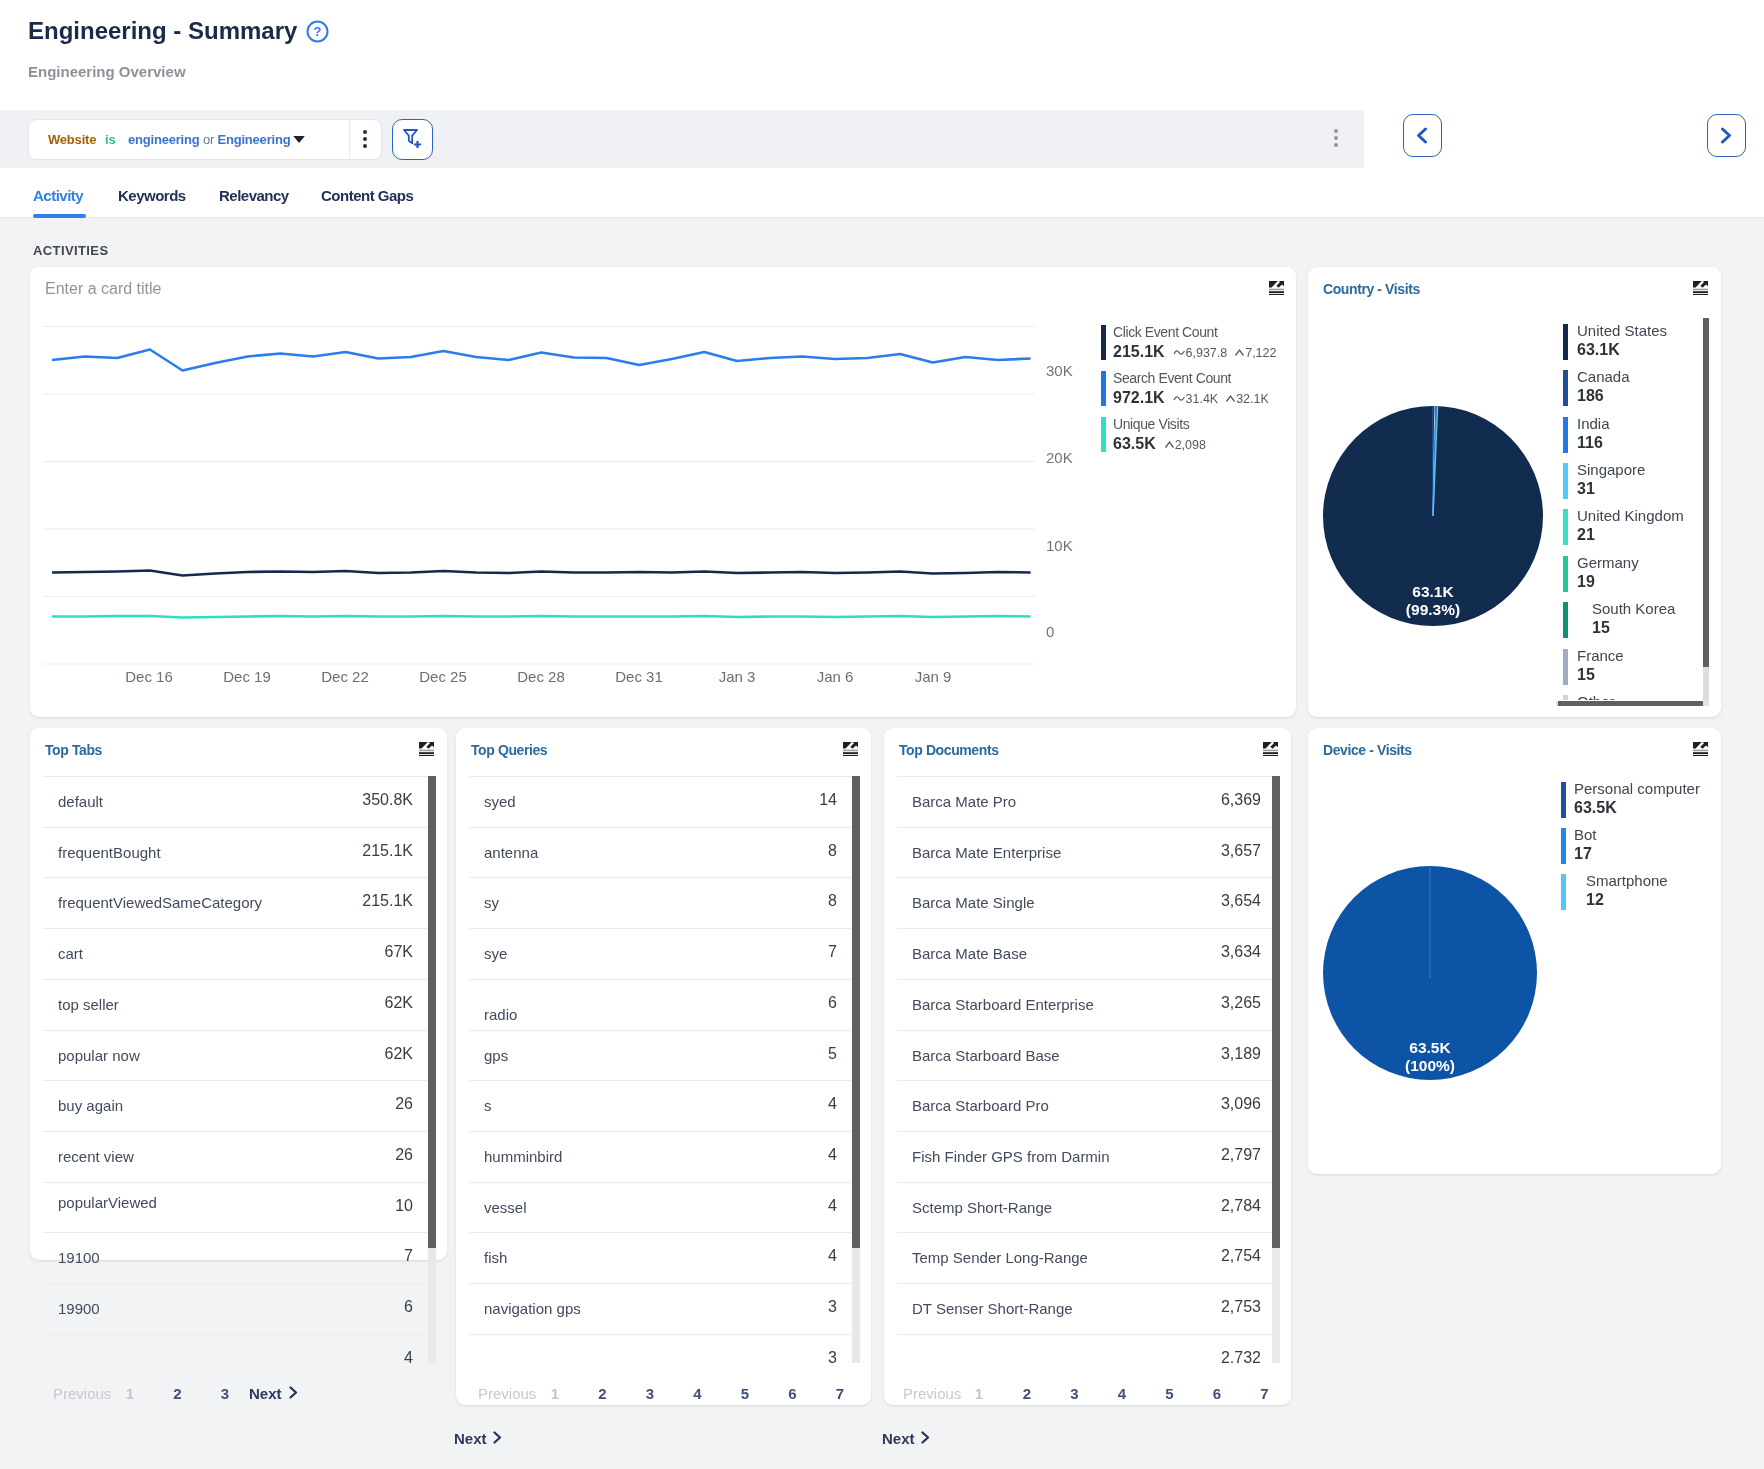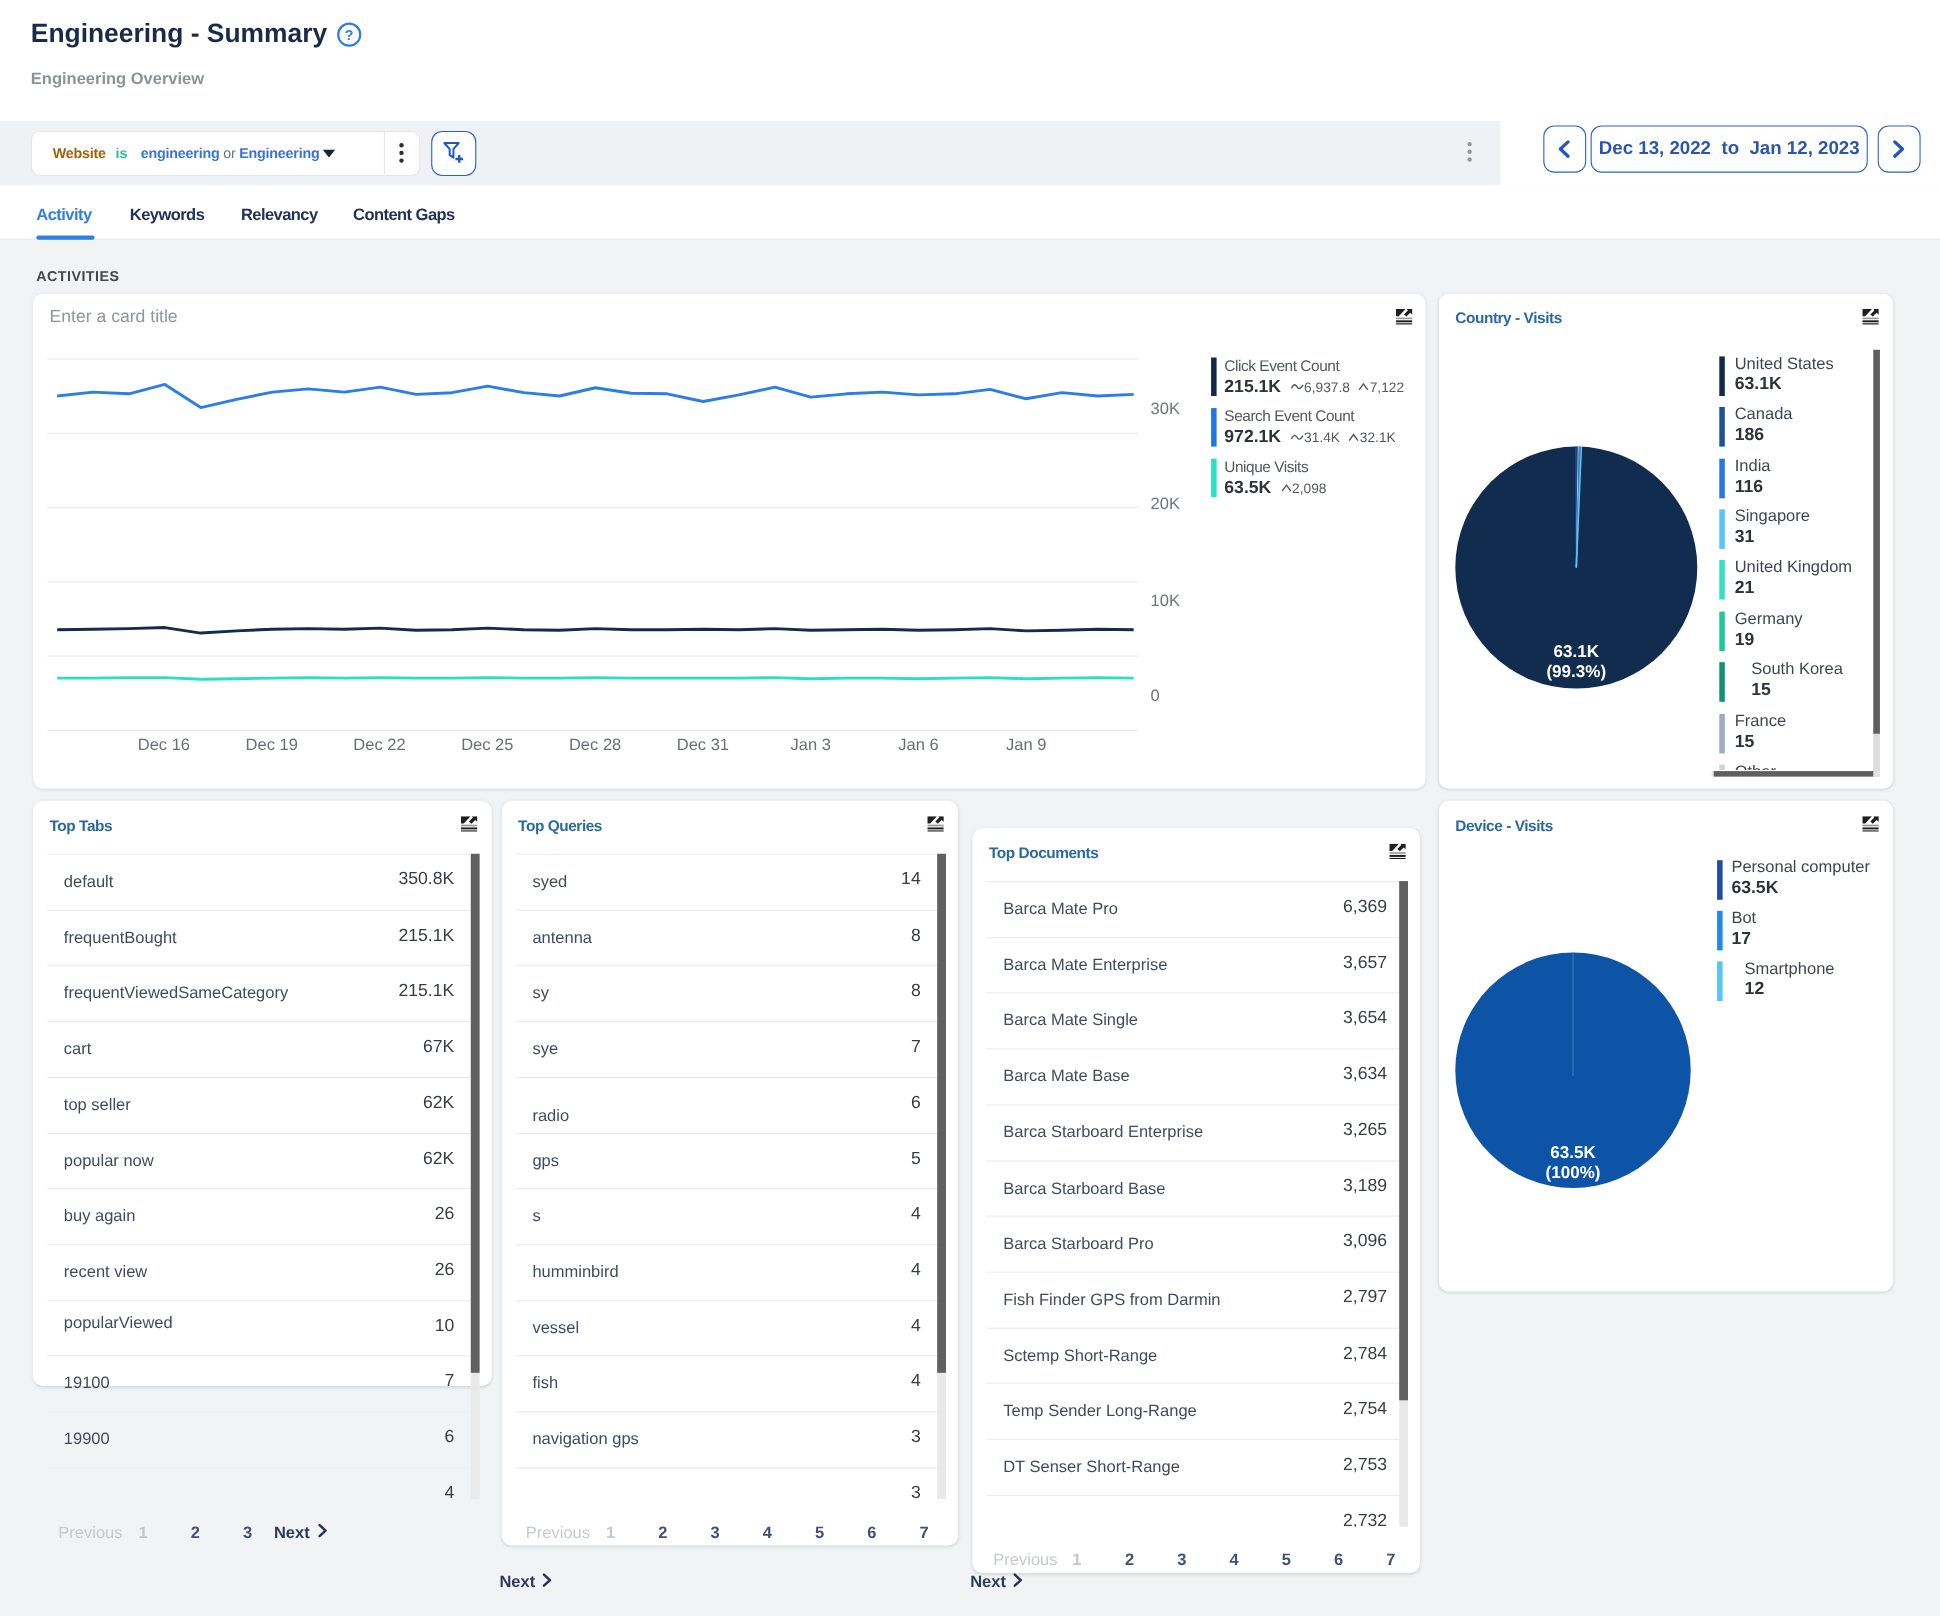--- a/index.html
+++ b/index.html
@@ -57,21 +57,20 @@
   <div class="abs" style="left:1334px;top:129px;width:4px;height:20px;">
     <div style="width:4px;height:4px;border-radius:50%;background:#93979d;"></div>
     <div style="width:4px;height:4px;border-radius:50%;background:#93979d;margin-top:3px;"></div>
     <div style="width:4px;height:4px;border-radius:50%;background:#93979d;margin-top:3px;"></div>
   </div>
 
   <div class="abs" style="left:1403px;top:114px;width:39px;height:43px;border:1.5px solid #2d62c4;border-radius:10px;background:#fff;"></div>
   <svg class="abs" style="left:1415px;top:127px;" width="14" height="17" viewBox="0 0 14 17">
       <path d="M10.5 2 L3.5 8.5 L10.5 15" fill="none" stroke="#2456c0" stroke-width="3" stroke-linecap="round" stroke-linejoin="round"></path>
     </svg>
-  <div class="abs" style="left:1446px;top:114px;width:252px;height:43px;border:1.5px solid #2d62c4;border-radius:10px;background:#fff;text-align:center;line-height:40px;font-size:17px;font-weight:700;color:#2a56b0;">Dec 13, 2022 &nbsp;to&nbsp; Jan 12, 2023</div>
   <div class="abs" style="left:1707px;top:114px;width:39px;height:43px;border:1.5px solid #2d62c4;border-radius:10px;background:#fff;"></div>
   <svg class="abs" style="left:1719px;top:127px;" width="14" height="17" viewBox="0 0 14 17">
       <path d="M3.5 2 L10.5 8.5 L3.5 15" fill="none" stroke="#2456c0" stroke-width="3" stroke-linecap="round" stroke-linejoin="round"></path>
     </svg>
 
   <div class="abs" style="left:0;top:168px;width:1764px;height:50px;background:#fff;border-bottom:1px solid #e5e7ea;"></div>
   <div class="abs" style="left:33px;top:187px;font-size:15px;font-weight:700;color:#2e7fe8;letter-spacing:-0.5px;">Activity</div>
   <div class="abs" style="left:33px;top:214px;width:53px;height:4px;background:#2e7fe8;border-radius:2px;"></div>
   <div class="abs" style="left:118px;top:187px;font-size:15px;font-weight:600;color:#223158;letter-spacing:-0.5px;">Keywords</div>
   <div class="abs" style="left:219px;top:187px;font-size:15px;font-weight:600;color:#223158;letter-spacing:-0.5px;">Relevancy</div>
@@ -318,21 +317,21 @@
     </div>
     <div class="pg pgprev" style="left:22px;top:657px;">Previous</div>
     <div class="pg pgcur" style="left:99px;top:657px;transform:translateX(-50%);">1</div>
     <div class="pg pgnum" style="left:146.5px;top:657px;transform:translateX(-50%);">2</div>
     <div class="pg pgnum" style="left:194px;top:657px;transform:translateX(-50%);">3</div>
     <div class="pg pgnum" style="left:241.5px;top:657px;transform:translateX(-50%);">4</div>
     <div class="pg pgnum" style="left:289px;top:657px;transform:translateX(-50%);">5</div>
     <div class="pg pgnum" style="left:336.5px;top:657px;transform:translateX(-50%);">6</div>
     <div class="pg pgnum" style="left:384px;top:657px;transform:translateX(-50%);">7</div>
   </div>
-  <div class="card" id="docscard" style="left:884px;top:728px;width:407px;height:677px;margin-top:25px;">
+  <div class="card" id="docscard" style="left:884px;top:728px;width:407px;height:677px;">
     <div class="cardtitle">Top Documents</div>
 <svg class="cicon" style="right:13px;" width="15" height="14" viewBox="0 0 15 14">
       <rect y="7.7" width="15" height="1.5" fill="#989898"></rect>
       <rect y="10.2" width="15" height="1.8" fill="#1f1f1f"></rect>
       <rect y="12.9" width="15" height="1.5" fill="#1f1f1f"></rect>
       <path d="M0 0 H8.8 L2.6 6.6 H0 Z" fill="#1f1f1f"></path>
       <path d="M10 0 H15 V5.2 L13 3.4 L9.6 6.8 L7.3 4.8 L10.9 1.2 Z" fill="#1f1f1f"></path>
     </svg>
     <div class="abs" style="left:0;top:48px;width:407px;height:587px;overflow:hidden;">
       <div class="abs" style="left:13px;right:11px;top:0.0px;height:1px;background:#e9ebee;"></div>

